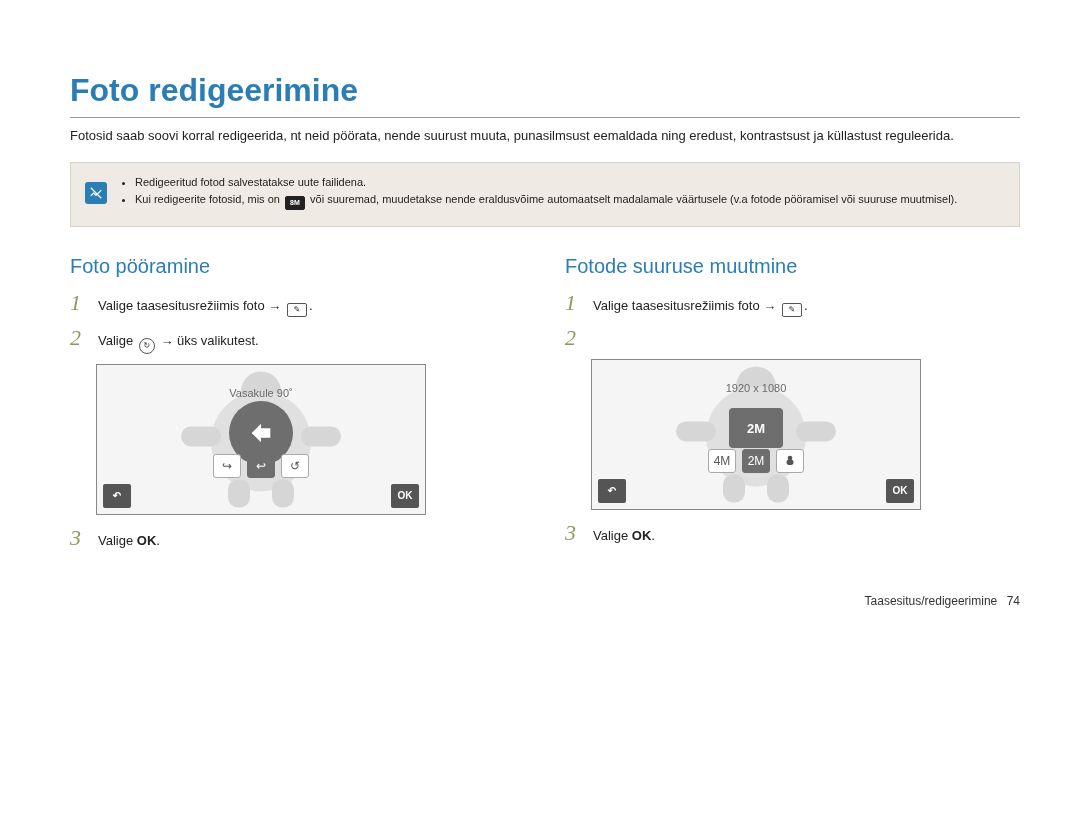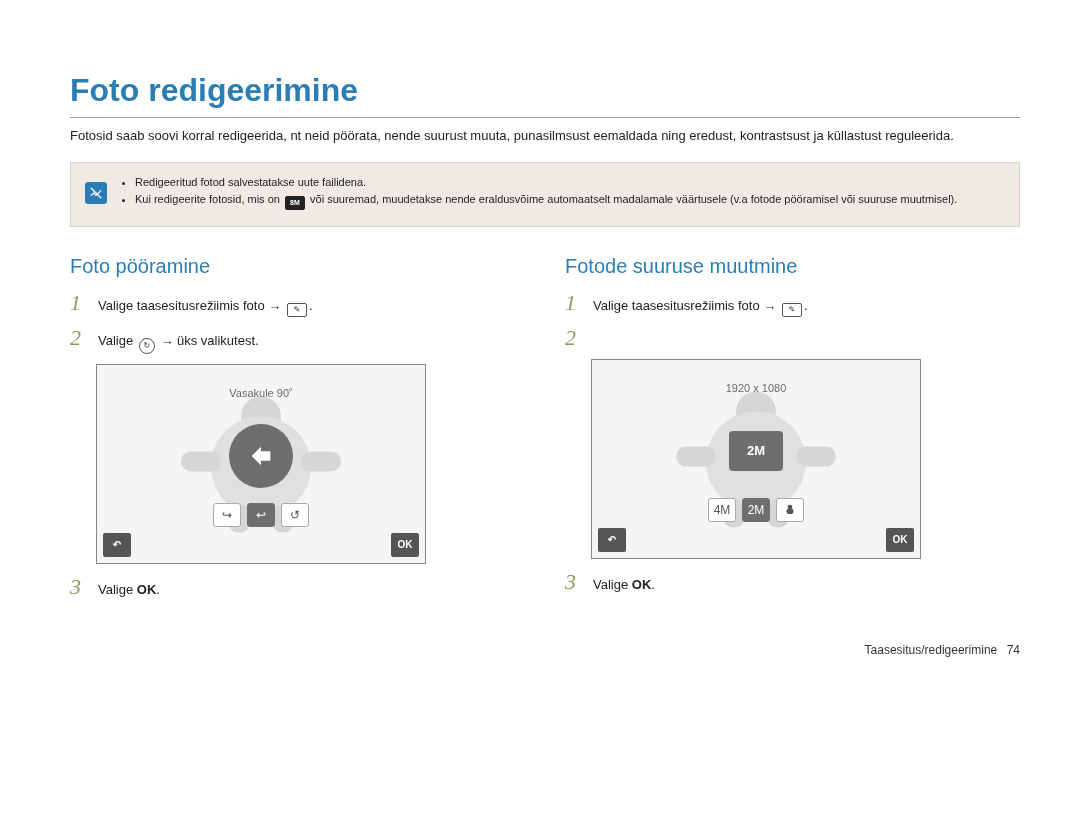--- a/index.html
+++ b/index.html
@@ -37,21 +37,21 @@
     display: inline-block; width: 20px; height: 14px; vertical-align: -2px;
     border: 1px solid #555; border-radius: 2px; background: #fff;
     margin: 0 2px; position: relative; font-size: 8px; text-align: center; line-height: 12px; color: #333;
   }
   .inline-icon.round { border-radius: 50%; width: 16px; height: 16px; vertical-align: -3px; line-height: 14px; }
   .inline-icon.dark { background: #222; color: #fff; border-color: #222; font-weight: bold; font-size: 7px; }
   .inline-icon.blob { border: none; background: #444; border-radius: 50% 50% 50% 50% / 60% 60% 40% 40%; width: 16px; height: 12px; }
   .ok-strong { font-weight: bold; }
 
   .screenshot {
-    width: 330px; height: 200px; border: 1px solid #888; margin: 8px 0 12px 26px;
+    width: 330px; height: 151px; border: 1px solid #888; margin: 8px 0 12px 26px;
     background: #f5f5f5; position: relative; overflow: hidden;
   }
   .screenshot .mascot {
     position: absolute; left: 50%; top: 50%; transform: translate(-50%, -52%);
     width: 150px; height: 130px;
   }
   .screenshot .mascot-body {
     width: 100px; height: 100px; border-radius: 50%; background: #e0e0e0;
     position: absolute; left: 25px; top: 20px;
   }

